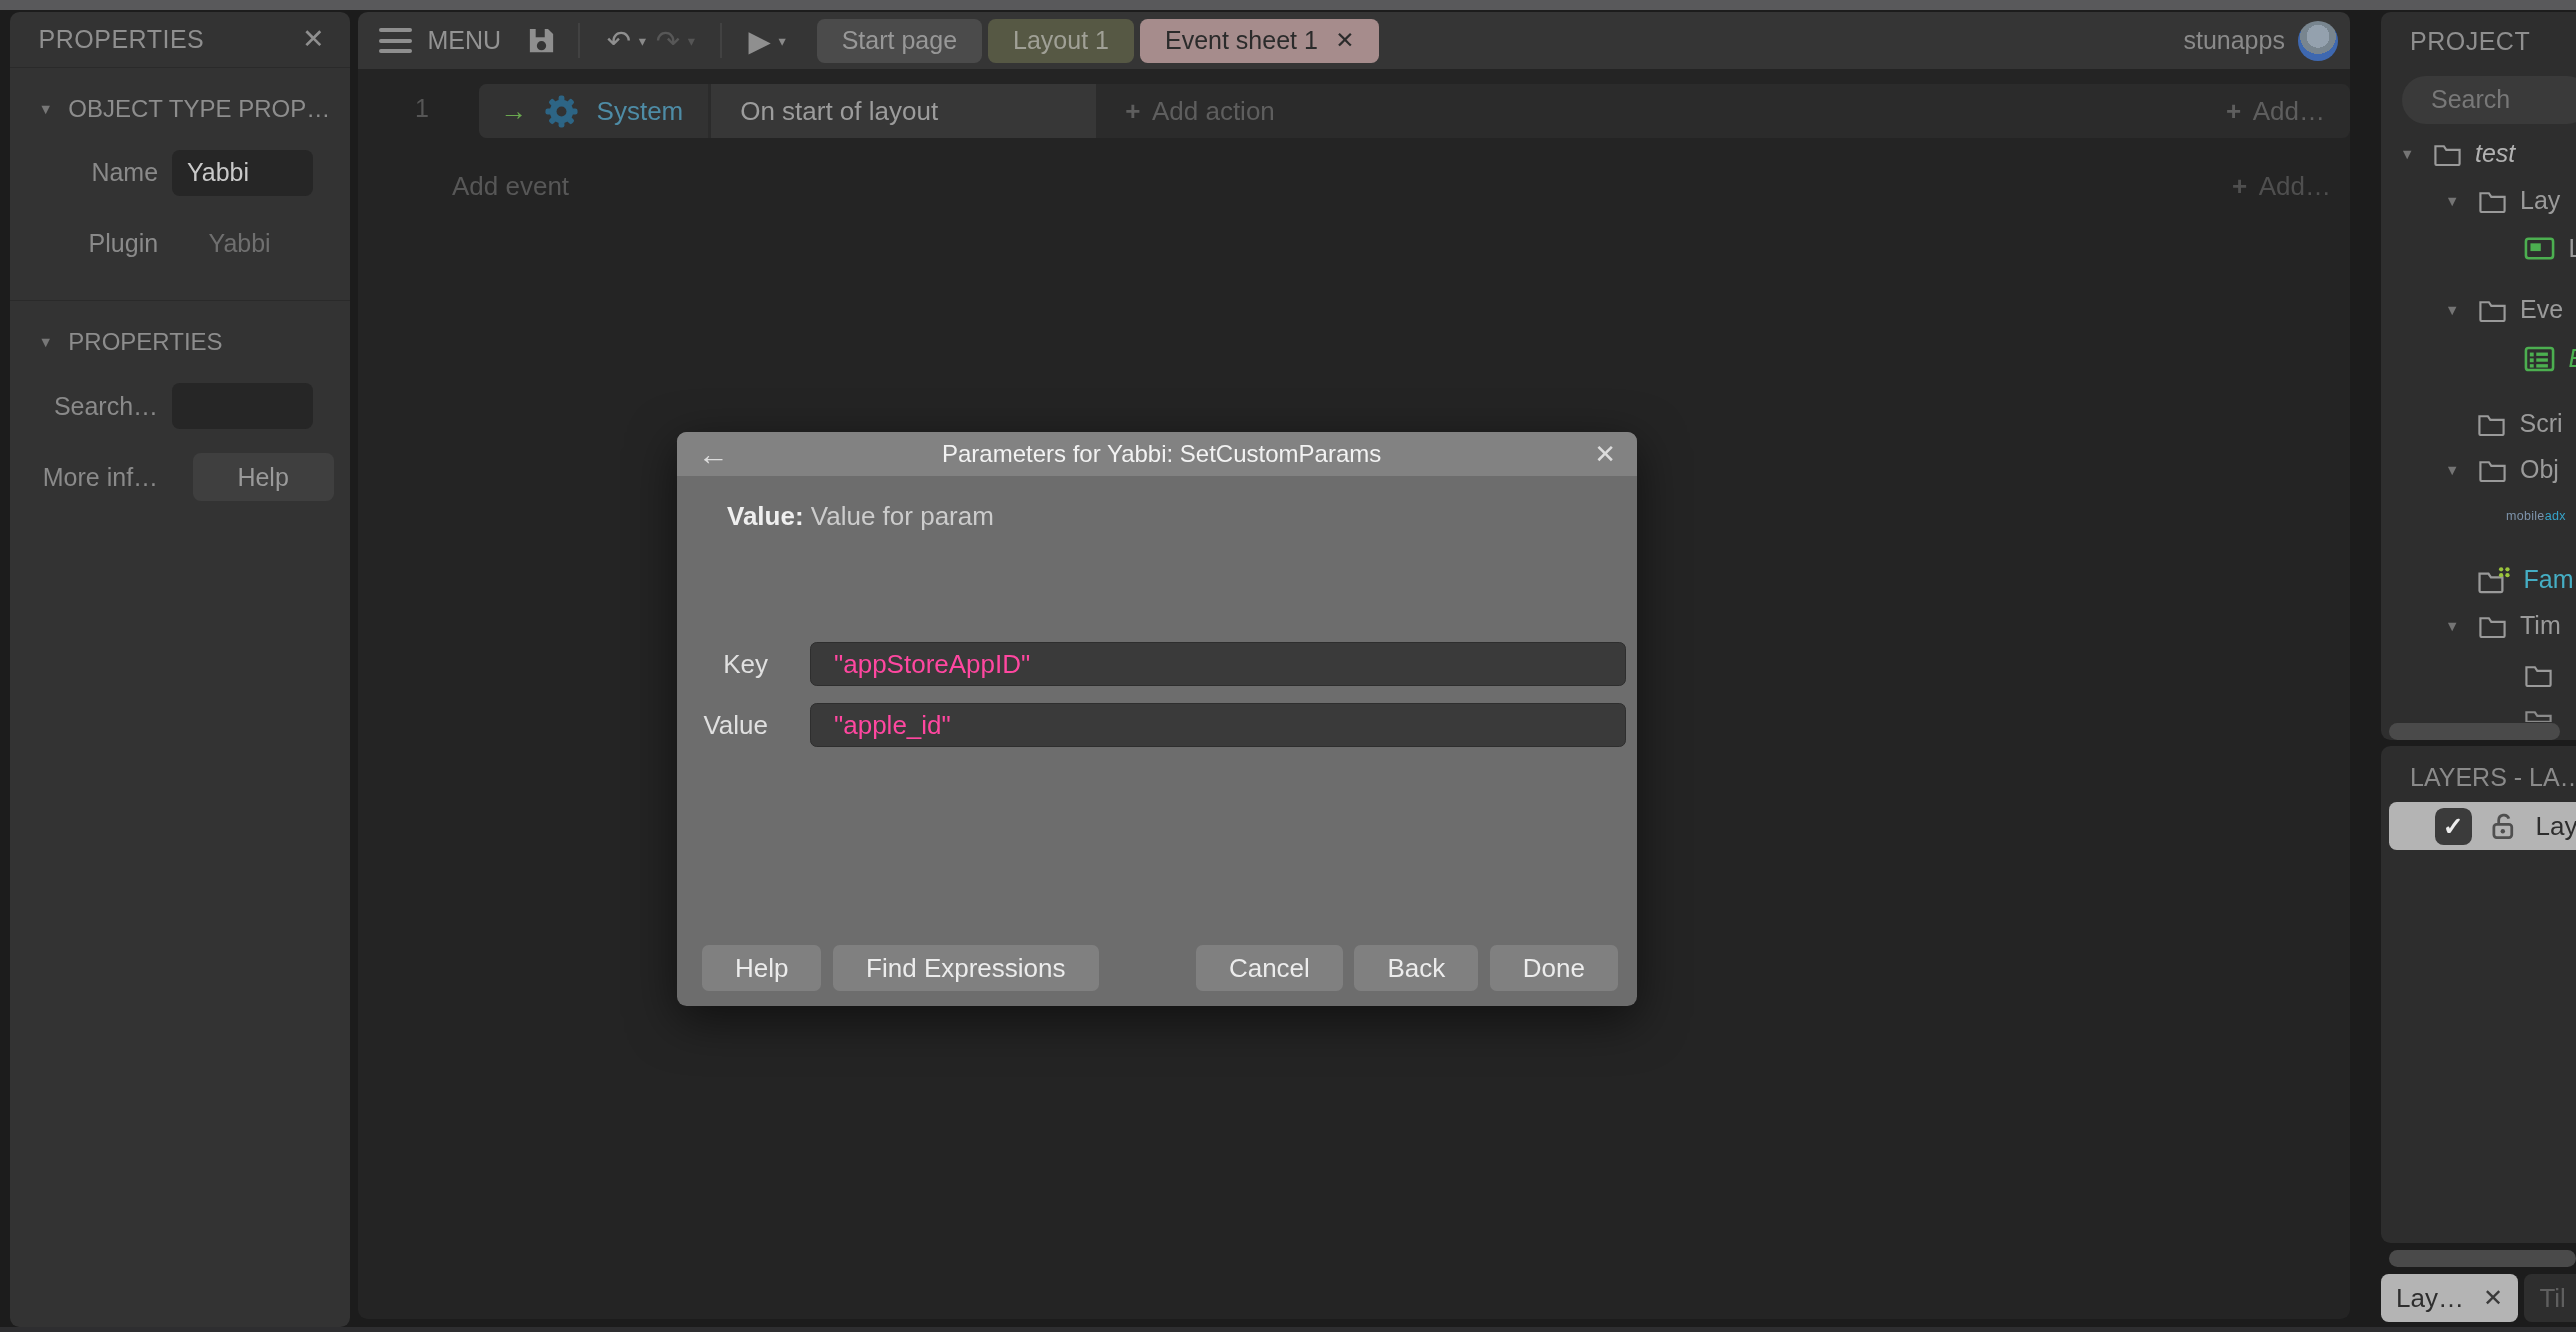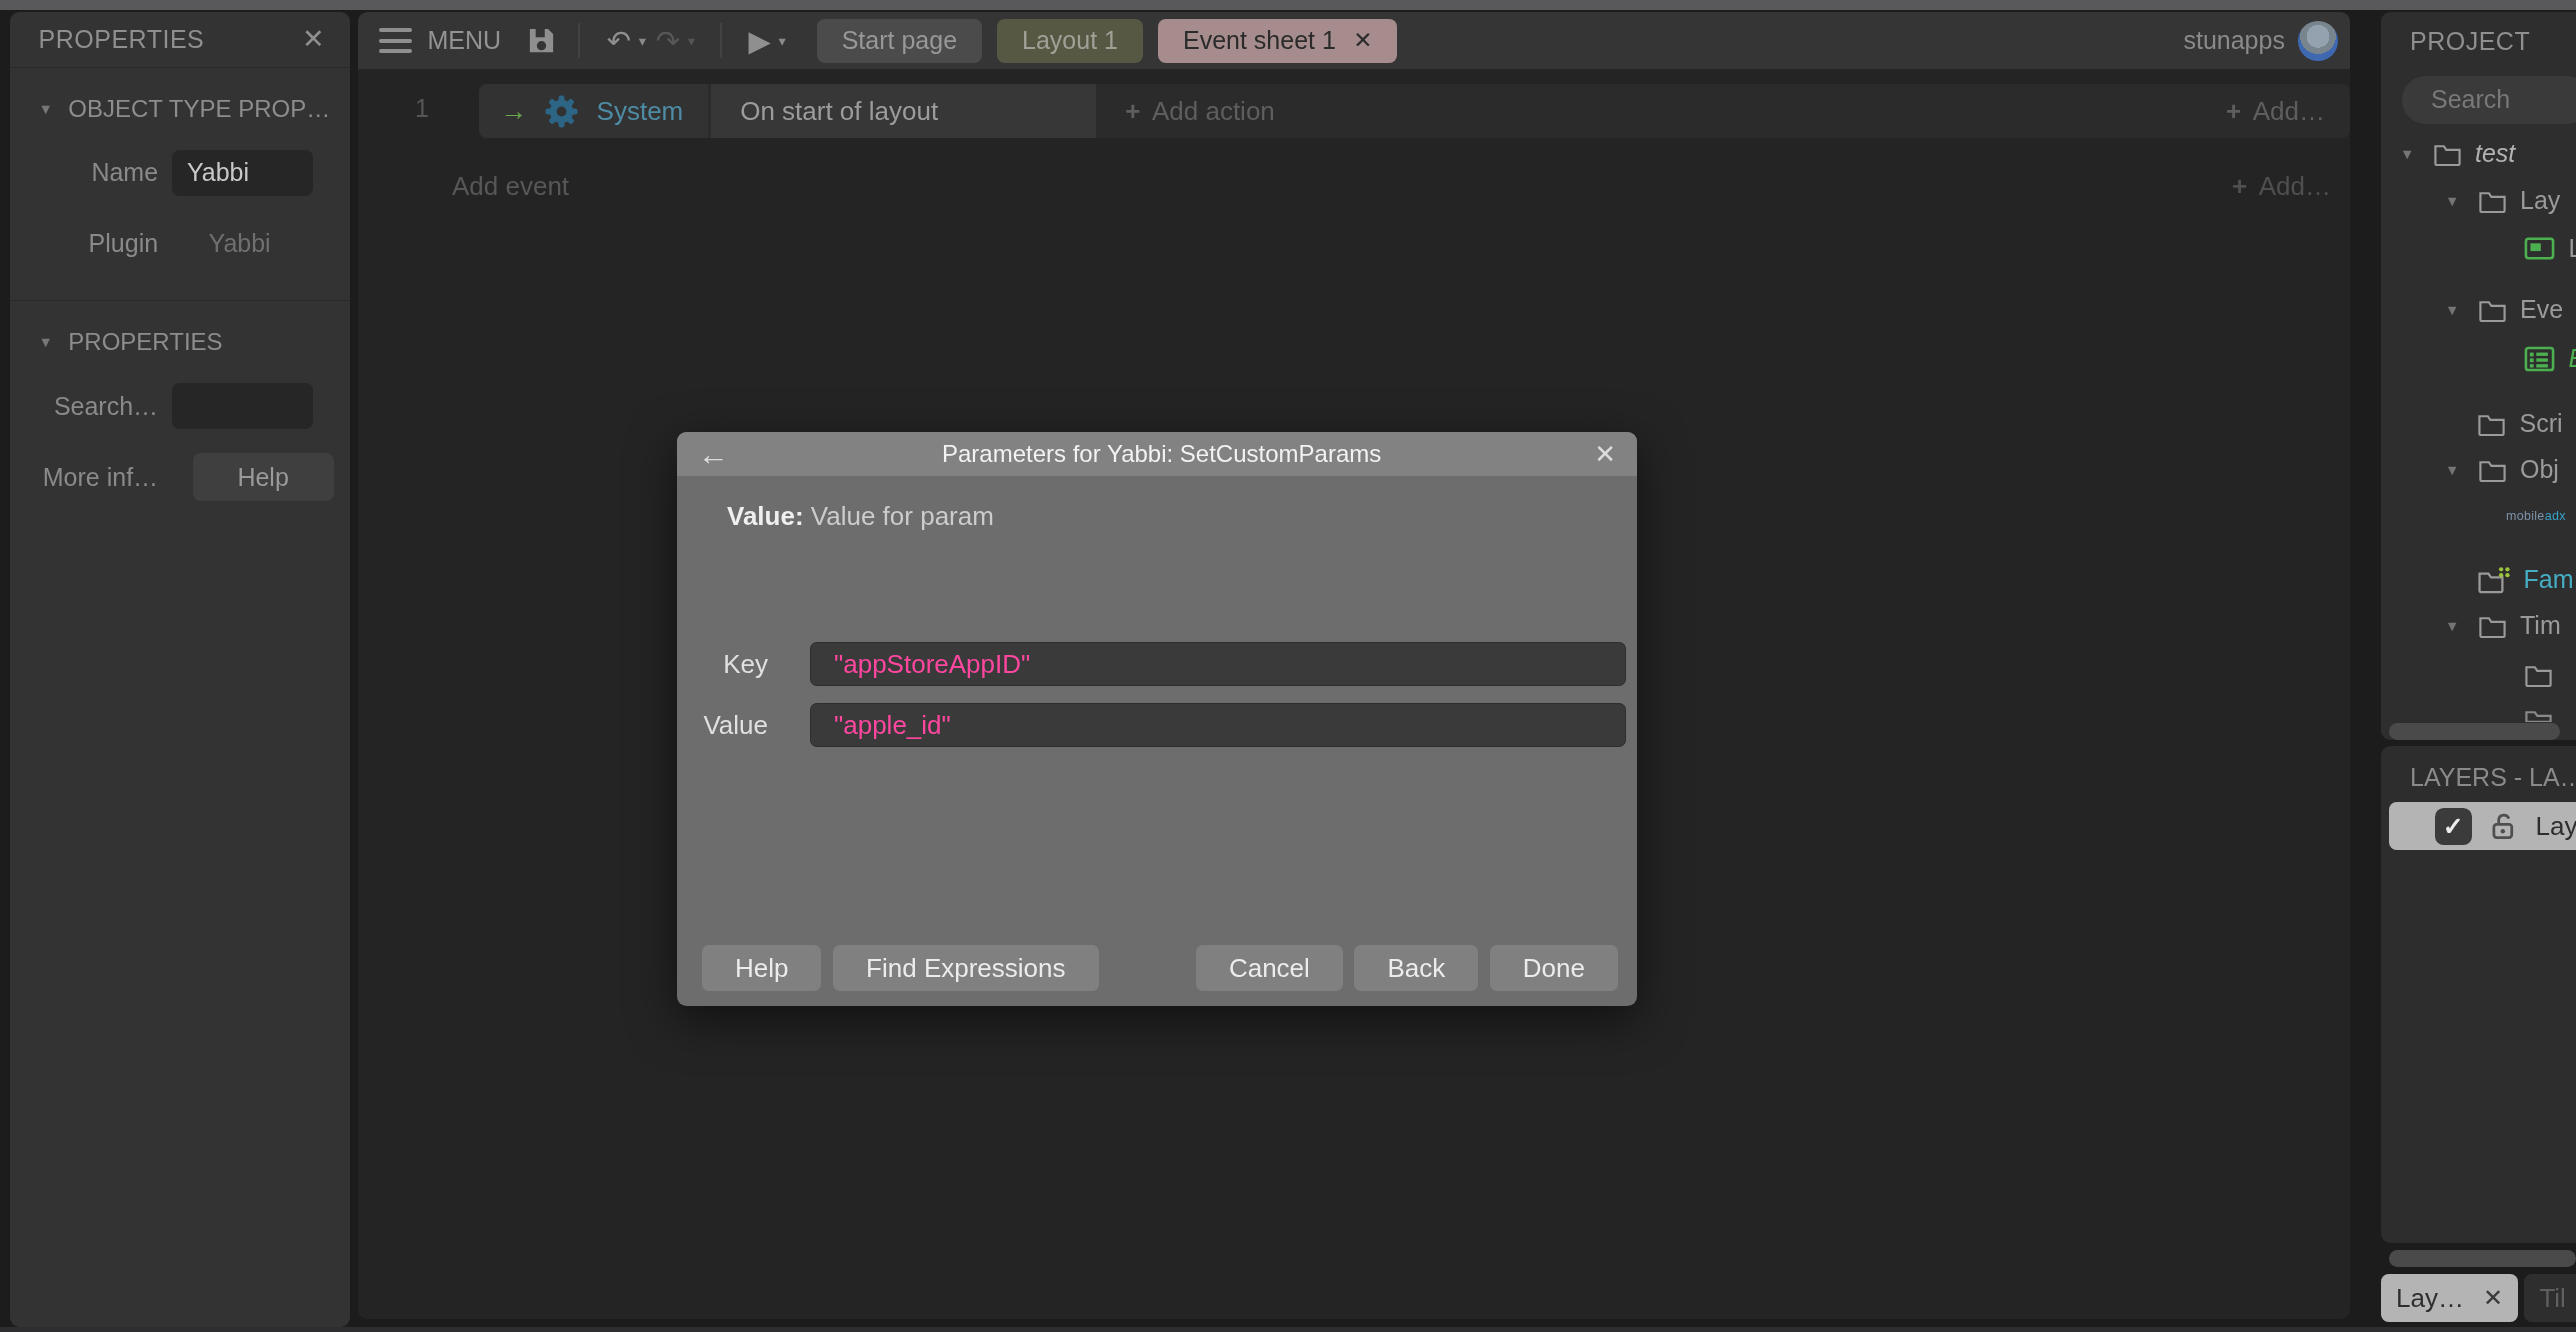--- a/index.html
+++ b/index.html
@@ -29,21 +29,21 @@
   .toolbar { left:358px; top:11.6px; width:1992px; height:58px; background:#353535; border-radius:9.6px 9.6px 0 0; display:flex; align-items:center; }
   .hamburger { width:33px; margin-left:21px; display:flex; flex-direction:column; gap:6.7px; }
   .hamburger i { display:block; height:3.9px; background:#8f8f8f; border-radius:1.9px; }
   .menu-label { color:#939393; font-size:25px; margin-left:15.4px; }
   .tb-div { width:1.9px; height:35px; background:#424242; margin:0 21px; }
   .tb-icon { color:#8f8f8f; font-size:29px; margin:0 5.8px; }
   .tb-icon.dim { color:#575757; }
   .caret { color:#8a8a8a; font-size:14.5px; margin:0 3.9px 0 1.9px; }
   .caret.dim { color:#555; }
   .save-svg { margin-left:25px; }
-  .tabs { display:flex; gap:15px; margin-left:27px; align-items:center;border-radius:17px; }
+  .tabs { display:flex; gap:6px; margin-left:27px; align-items:center;border-radius:17px; }
   .tab { height:44px; border-radius:7.7px; padding:0 25px; display:flex; align-items:center; gap:17.3px; font-size:25px; }
   .tab-start { background:#4b4b4b; color:#989898; }
   .tab-layout { background:#565844; color:#a0a096; }
   .tab-event { background:#a68c8c; color:#2b2b2b; }
   .tab-close { font-size:23px; color:#2b2b2b; }
   .user-area { margin-left:auto; display:flex; align-items:center; gap:13.5px; padding-right:11.6px; }
   .user-name { color:#8a8a8a; font-size:25px; }
   .avatar { width:40px; height:40px; border-radius:50%; background:radial-gradient(circle at 50% 38%, #94a1ae 0 36%, #78858f 36% 56%, #3e68b0 56% 100%); }
 
   

